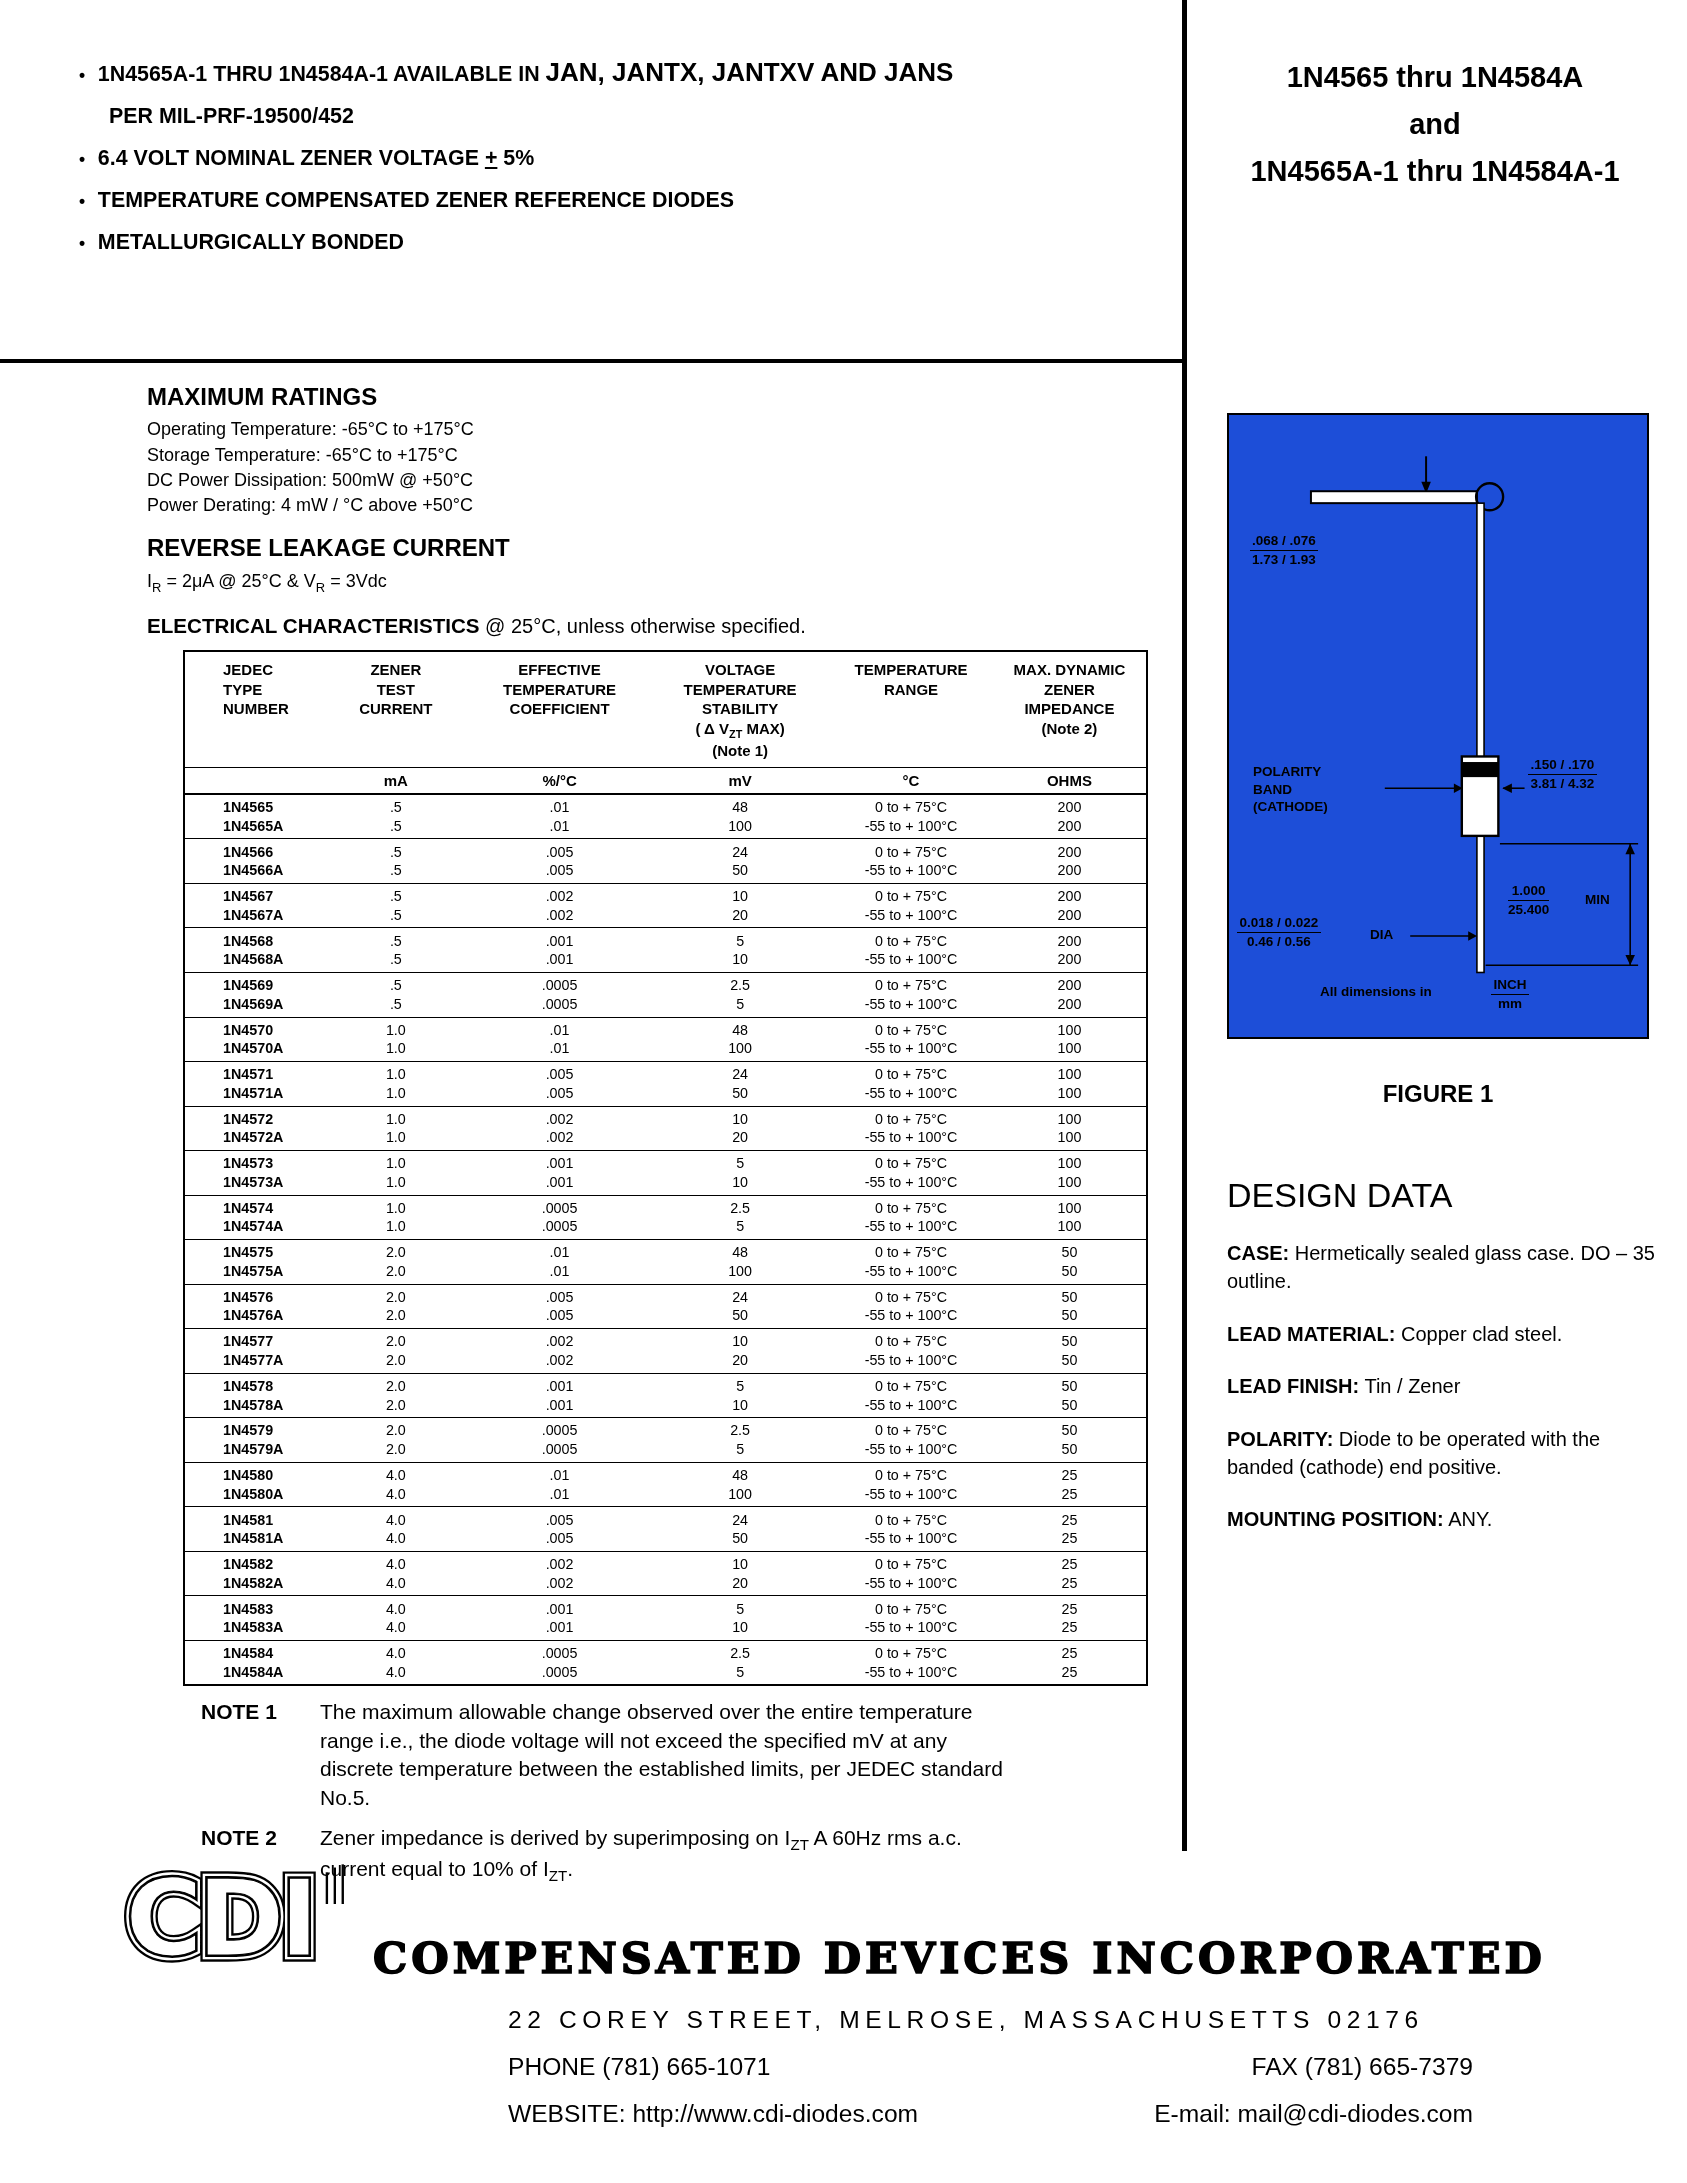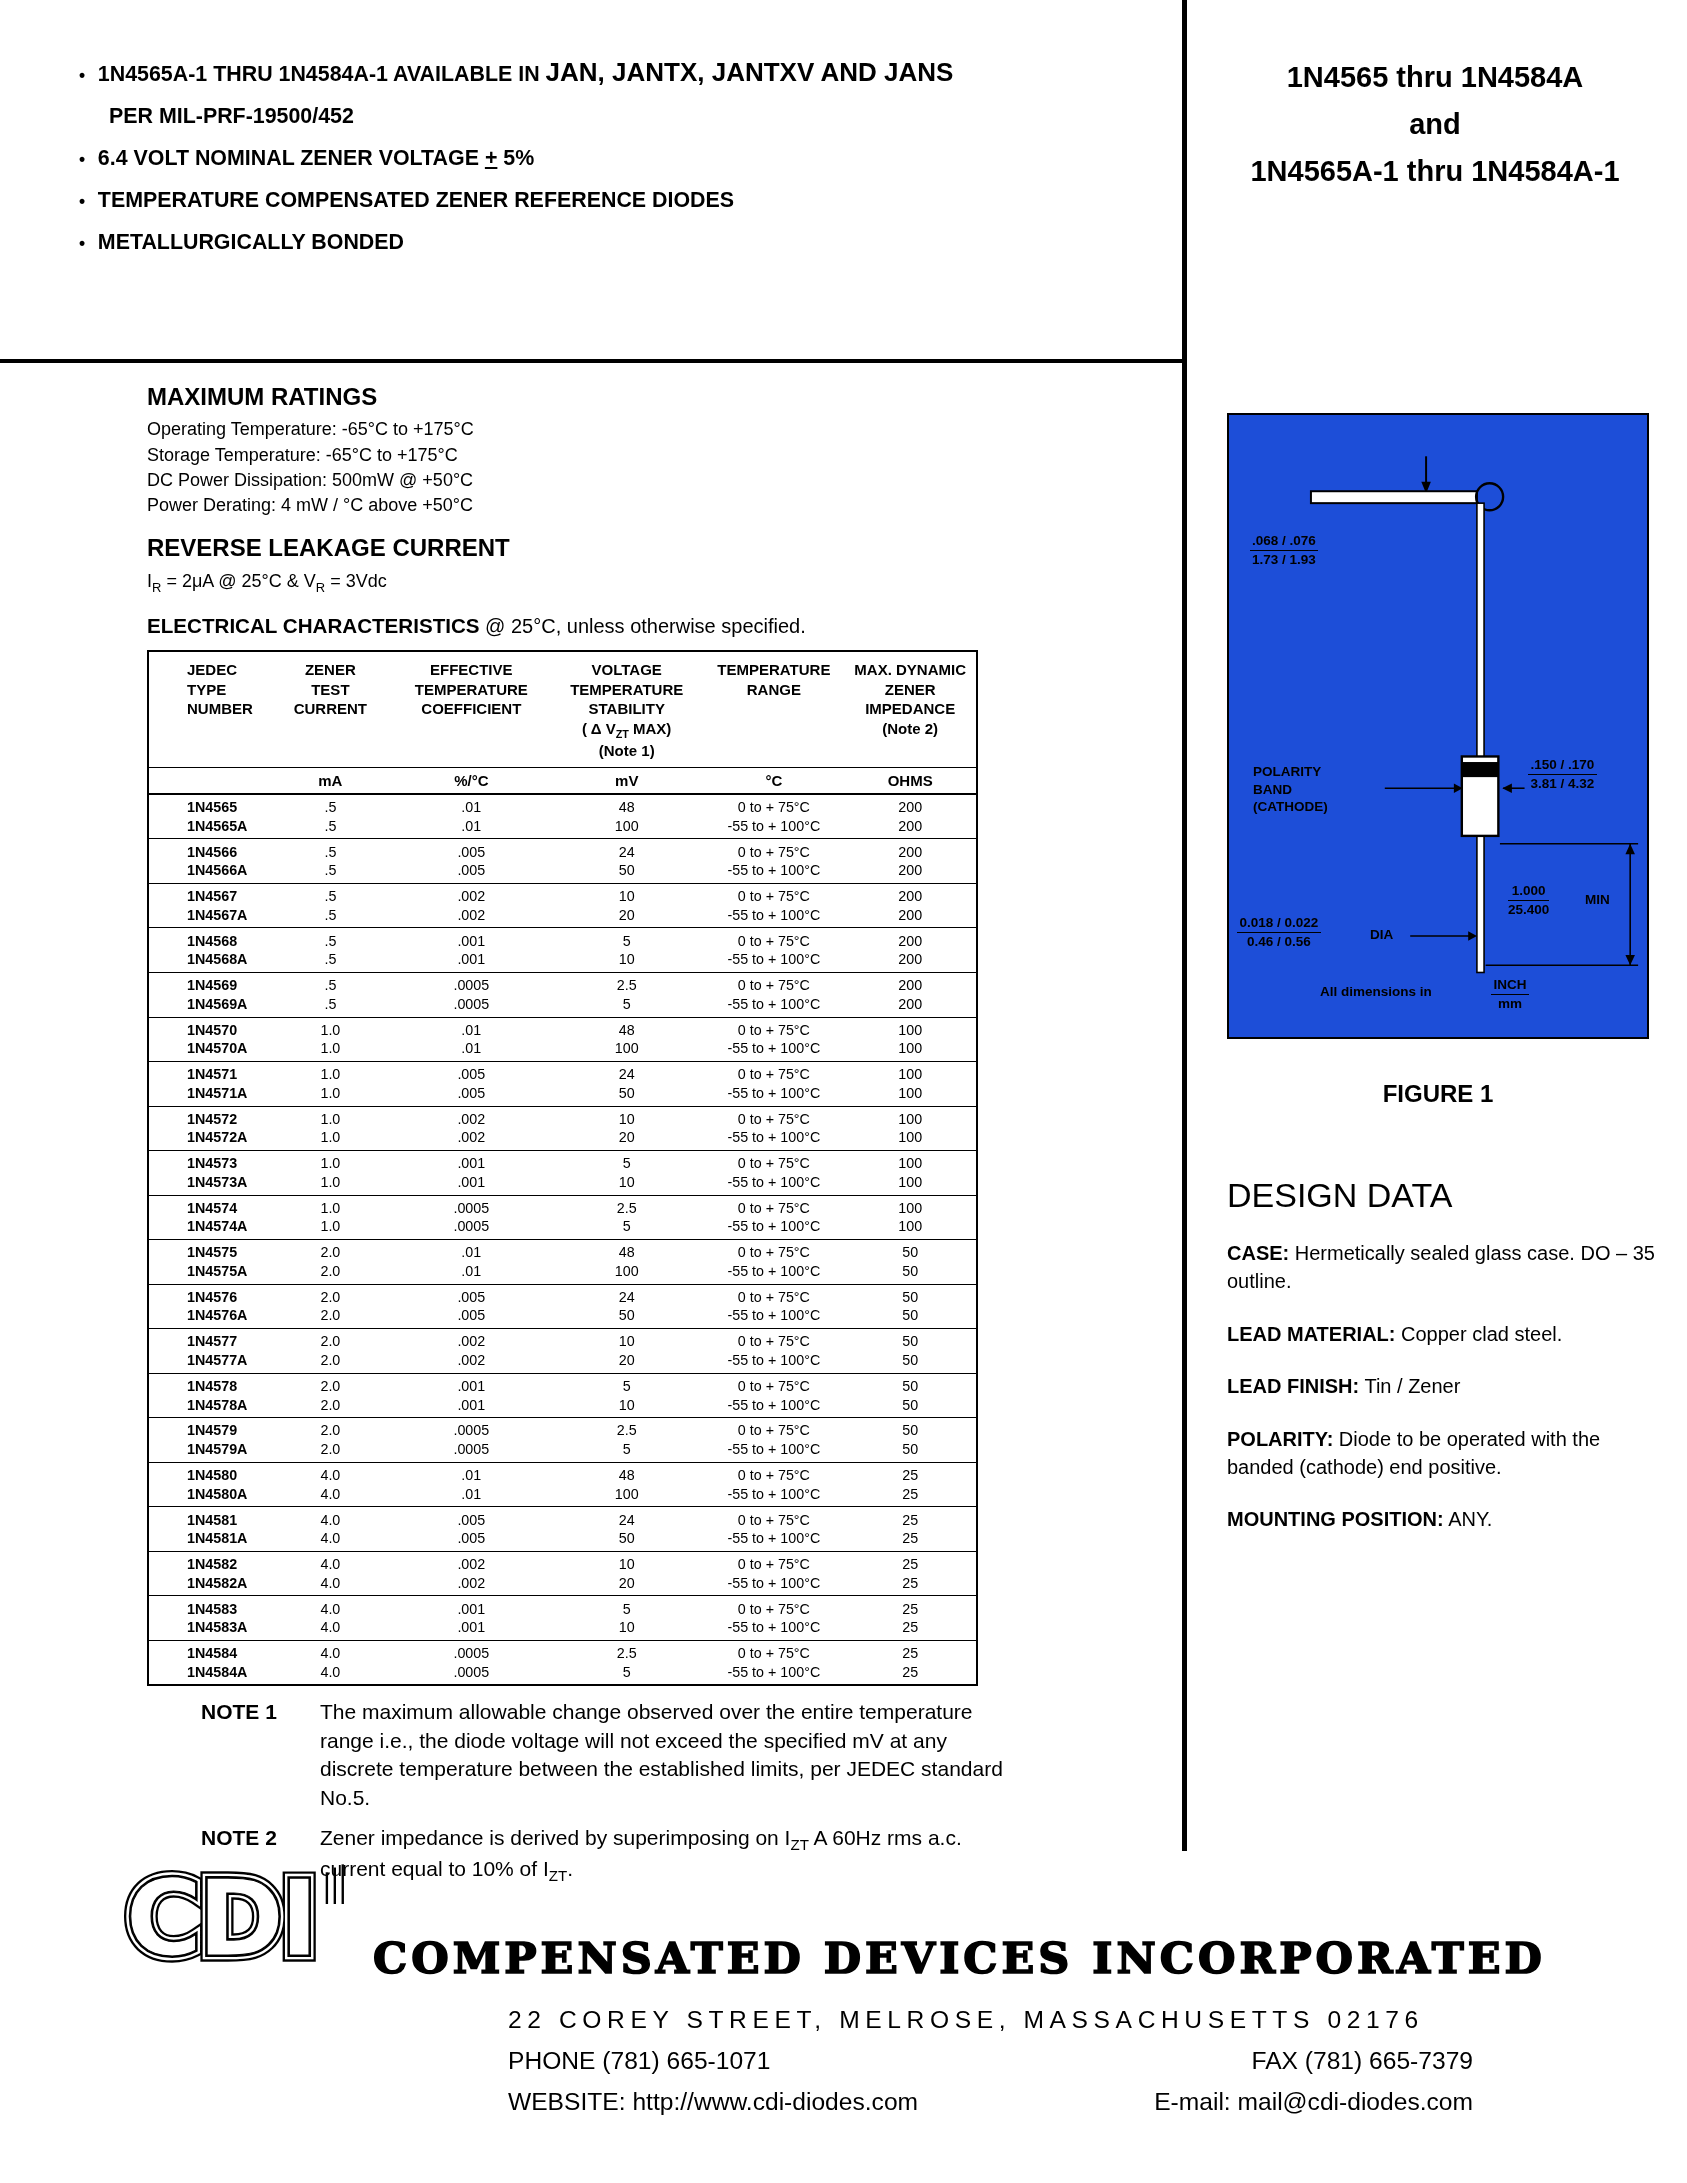--- a/index.html
+++ b/index.html
@@ -29,21 +29,21 @@
 
   
   .main-left { position:absolute; left:147px; top:383px; width:992px; }
   .section-h { font-size:24px; font-weight:bold; margin-bottom:6.4px; }
   .spec-line { font-size:18px; line-height:1.4; }
   .gap { margin-top:16px; }
   .elec-line { font-size:20px; margin-top:17.5px; }
   .elec-line .bold { font-weight:bold; font-size:20.6px; }
 
   
-  table.spec { border-collapse:collapse; width:831px; margin-top:12.7px; border:2.4px solid #000; table-layout:fixed; }
+  table.spec { border-collapse:collapse; width:965px; margin-top:12.7px; border:2.4px solid #000; table-layout:fixed;margin-left:36px; }
   .spec th, .spec td { text-align:center; }
   .spec thead th { font-size:15px; font-weight:bold; padding:8px 1.6px 6.4px; border-bottom:1.6px solid #000;
     vertical-align:top; line-height:1.3; }
   .spec tr.units td { font-size:15px; font-weight:bold; padding:4px 1.6px; border-bottom:2.4px solid #000; }
   .spec tbody td { font-size:14.3px; padding:3.2px 1.6px; border-bottom:1.6px solid #000; line-height:1.3; vertical-align:middle; }
   .spec tbody tr:last-child td { border-bottom:none; }
   .spec th:first-child, .spec td:first-child { text-align:left; padding-left:38px; }
   .spec tbody td:first-child { font-weight:bold; }
 
   
@@ -63,21 +63,21 @@
   .dd-para { font-size:20px; line-height:1.42; margin-top:24px; width:433px; }
   .dd-label { font-weight:bold; }
 
   
   .footer { position:absolute; left:0; top:1854px; width:1516px; height:329px; }
   .logo { position:absolute; left:119px; top:4px; }
   .company-name { position:absolute; left:373px; top:79px; font-family:"DejaVu Serif", serif;
     font-weight:bold; font-size:43px; letter-spacing:4px; -webkit-text-stroke:1.7px #000; white-space:nowrap; }
   .footer-info { position:absolute; left:508px; top:152px; width:965px; font-size:24.6px; }
   .addr-line { letter-spacing:5.6px; white-space:nowrap; }
-  .split-line { display:flex; justify-content:space-between; margin-top:13px; }
+  .split-line { display:flex; justify-content:space-between; margin-top:19px; }
 </style>
 </head>
 <body>
 
 <div class="page">
 
   <div class="divider-v"></div>
   <div class="divider-h"></div>
 
   <div class="features">

